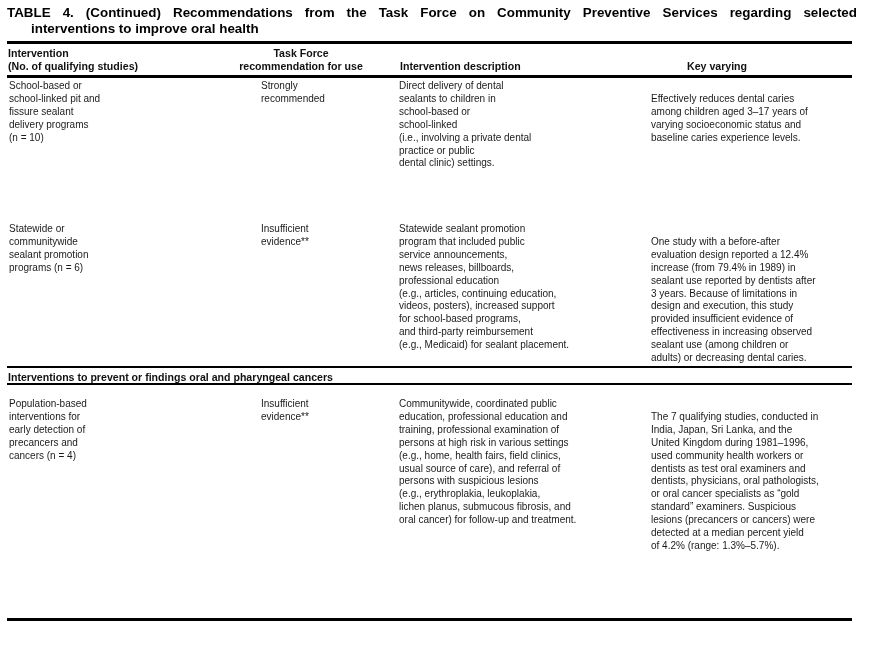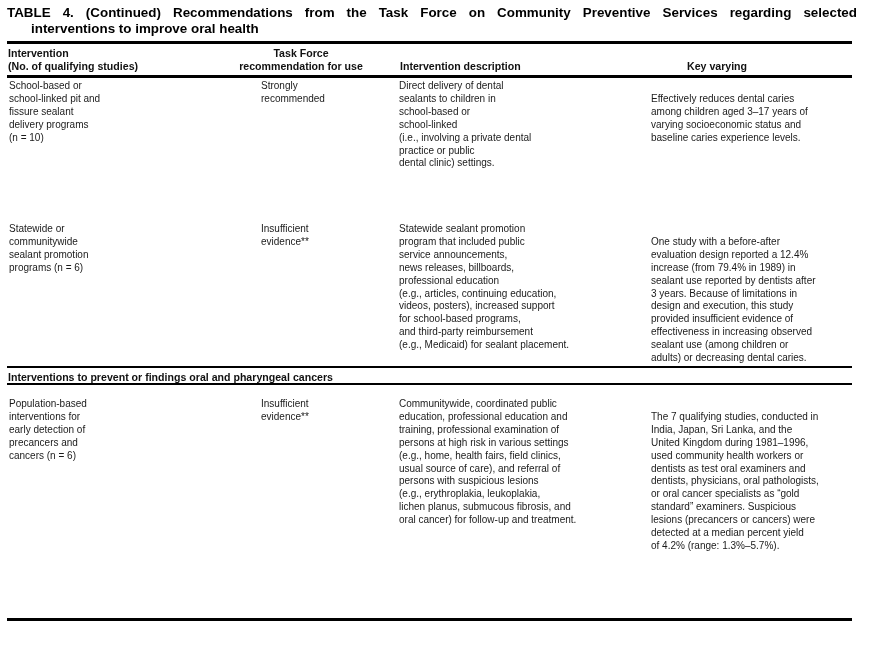--- a/index.html
+++ b/index.html
@@ -100,21 +100,21 @@
 </div>
 
 <div class="rule" style="top:366px;height:2px;"></div>
 <div class="section">Interventions to prevent or findings oral and pharyngeal cancers</div>
 <div class="rule" style="top:383px;height:2px;"></div>
 
 <div class="cell" style="left:9px;top:398px;width:160px;">Population-based
 interventions for
 early detection of
 precancers and
-cancers (n = 6)</div>
+cancers (n = 4)</div>
 <div class="cell" style="left:261px;top:398px;width:120px;">Insufficient
 evidence**</div>
 <div class="cell" style="left:399px;top:398px;width:240px;">Communitywide, coordinated public
 education, professional education and
 training, professional examination of
 persons at high risk in various settings
 (e.g., home, health fairs, field clinics,
 usual source of care), and referral of
 persons with suspicious lesions
 (e.g., erythroplakia, leukoplakia,

